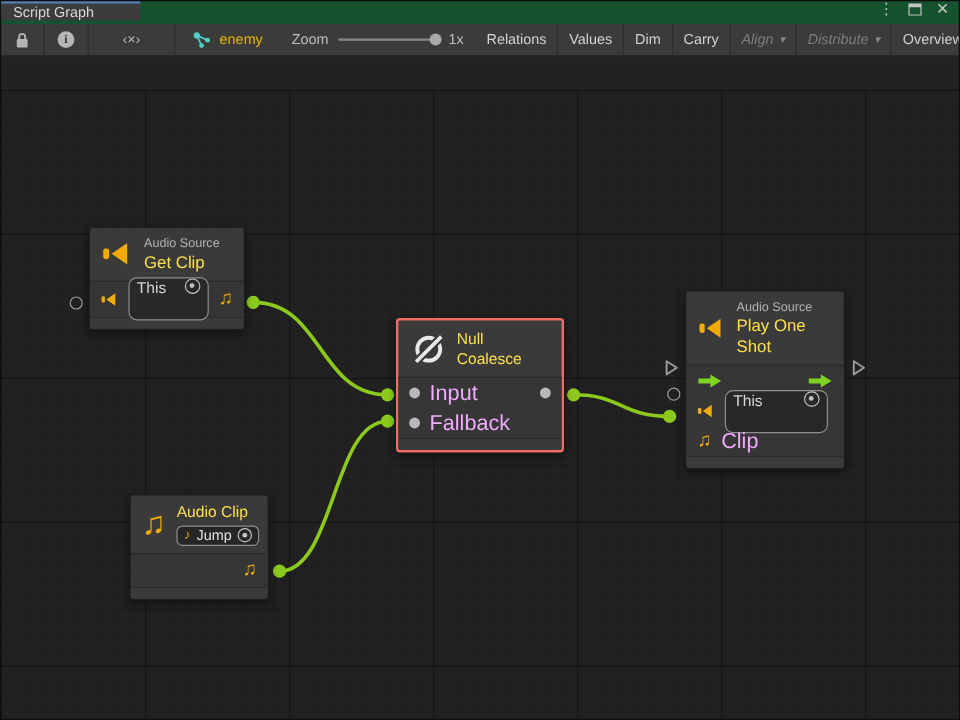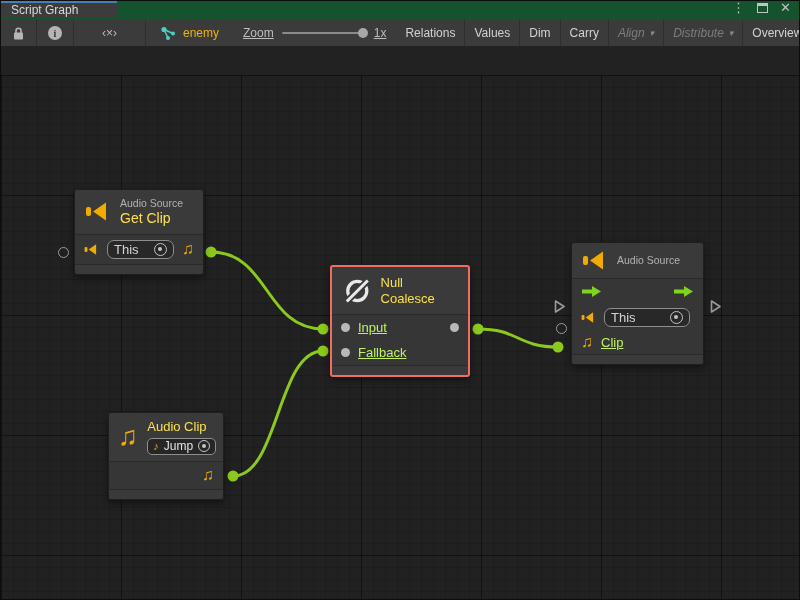--- a/index.html
+++ b/index.html
@@ -22,21 +22,21 @@
   
   .toolbar { height:27px; background:#3b3b3b; border-bottom:1px solid #222;
              display:flex; align-items:stretch; font-size:12px; color:#d2d2d2; }
   .tbtn { display:flex; align-items:center; padding:0 9px; border-right:1px solid #2e2e2e;
           white-space:nowrap; cursor:default; }
   .tbtn.icon-btn { padding:0 11px; }
   .tbtn.disabled { color:#7d7d7d;font-style:italic; }
   .tbtn .dd { margin-left:5px; font-size:9px; color:#8a8a8a; }
   .spacer { flex:1; border-right:none; }
   .graph-ref { display:flex; align-items:center; gap:6px; padding:0 14px; }
-  .zoom-area { display:flex; align-items:center; gap:8px; padding:0 10px; color:#bdbdbd;text-decoration:underline; }
+  .zoom-area { display:flex; align-items:center; gap:8px; padding:0 10px; color:#bdbdbd; }
   .zoom-track { position:relative; width:84px; height:2px; background:#8a8a8a; border-radius:1px; }
   .zoom-knob { position:absolute; right:-2px; top:-4px; width:10px; height:10px;
                border-radius:50%; background:#a8a8a8; }
 
   
   .canvas { position:relative; width:100%; height:553px; background-color:#212121;
     background-image:
       linear-gradient(rgba(0,0,0,0.38) 1px, transparent 1px),
       linear-gradient(90deg, rgba(0,0,0,0.38) 1px, transparent 1px),
       linear-gradient(rgba(0,0,0,0.13) 1px, transparent 1px),
@@ -48,28 +48,28 @@
   .node { position:absolute; background:#3a3a3a; border:1px solid #1e1e1e; border-radius:3px;
           box-shadow:0 3px 7px rgba(0,0,0,0.45); }
   .node.selected { border:2px solid #ef6d62; }
   .node-header { display:flex; align-items:center; gap:9px; padding:7px 10px; }
   .node-cat { font-size:10.5px; color:#b2b2b2; line-height:1.25; }
   .node-title { font-size:14px; color:#fde047; line-height:1.2; }
   .node-body { border-top:1px solid #2a2a2a; background:#363636; }
   .node-footer { height:10px; border-top:1px solid #2a2a2a; background:#3a3a3a;
                  border-radius:0 0 3px 3px; }
   .port-row { display:flex; align-items:center; gap:8px; padding:4px 9px; }
-  .port-label { font-size:13px; color:#bef264;text-decoration:underline; }
+  .port-label { font-size:18px; color:#f0abfc; }
   .dot { width:9px; height:9px; border-radius:50%; background:#b9b9b9; flex:none; }
   .note { color:#f2ab00; line-height:1; }
   .note.big { font-size:27px; }
   .note.mid { font-size:16px; }
   .note.tiny { font-size:11px; }
 
-  .obj-field { display:flex; align-items:center; gap:6px; height:19px; padding:0 6px;
+  .obj-field { display:flex; gap:6px; height:36px; padding:0 6px;
                background:#282828; border:1.5px solid #8e8e8e; border-radius:7px; }
   .obj-field .val { font-size:13px; color:#d5d5d5; flex:1; }
   .picker { position:relative; width:13px; height:13px; border:1.5px solid #c4c4c4;
             border-radius:50%; flex:none; }
   .picker::after { content:""; position:absolute; left:3px; top:3px; width:4px; height:4px;
                    background:#c4c4c4; border-radius:50%; }
   .mini-field { display:flex; align-items:center; gap:5px; height:17px; padding:0 5px;
                 background:#262626; border:1px solid #8e8e8e; border-radius:5px; margin-top:3px; }
   .mini-field .val { font-size:12px; color:#e2e2e2; }
   .mini-field .picker { width:12px; height:12px; }
@@ -242,20 +242,21 @@
     </div>
 
     <div class="node" style="left:570px; top:167px; width:133px;">
       <div class="node-header">
         <svg width="26" height="21" viewBox="0 0 26 21">
           <rect x="1" y="6" width="5" height="9" rx="2" fill="#f2ab00"></rect>
           <polygon points="8,10.5 21,1.5 21,19.5" fill="#f2ab00"></polygon>
         </svg>
         <div>
           <div class="node-cat">Audio Source</div>
+          <div class="node-title">Play One Shot</div>
         </div>
       </div>
       <div class="node-body">
         <div class="flow-row" style="height:25px;">
           <svg width="21" height="13" viewBox="0 0 21 13">
             <path d="M1,4.5 h10 V1 l9,5.5 -9,5.5 V8.5 h-10 z" fill="#7ed320"></path>
           </svg>
           <svg width="21" height="13" viewBox="0 0 21 13">
             <path d="M1,4.5 h10 V1 l9,5.5 -9,5.5 V8.5 h-10 z" fill="#7ed320"></path>
           </svg>

